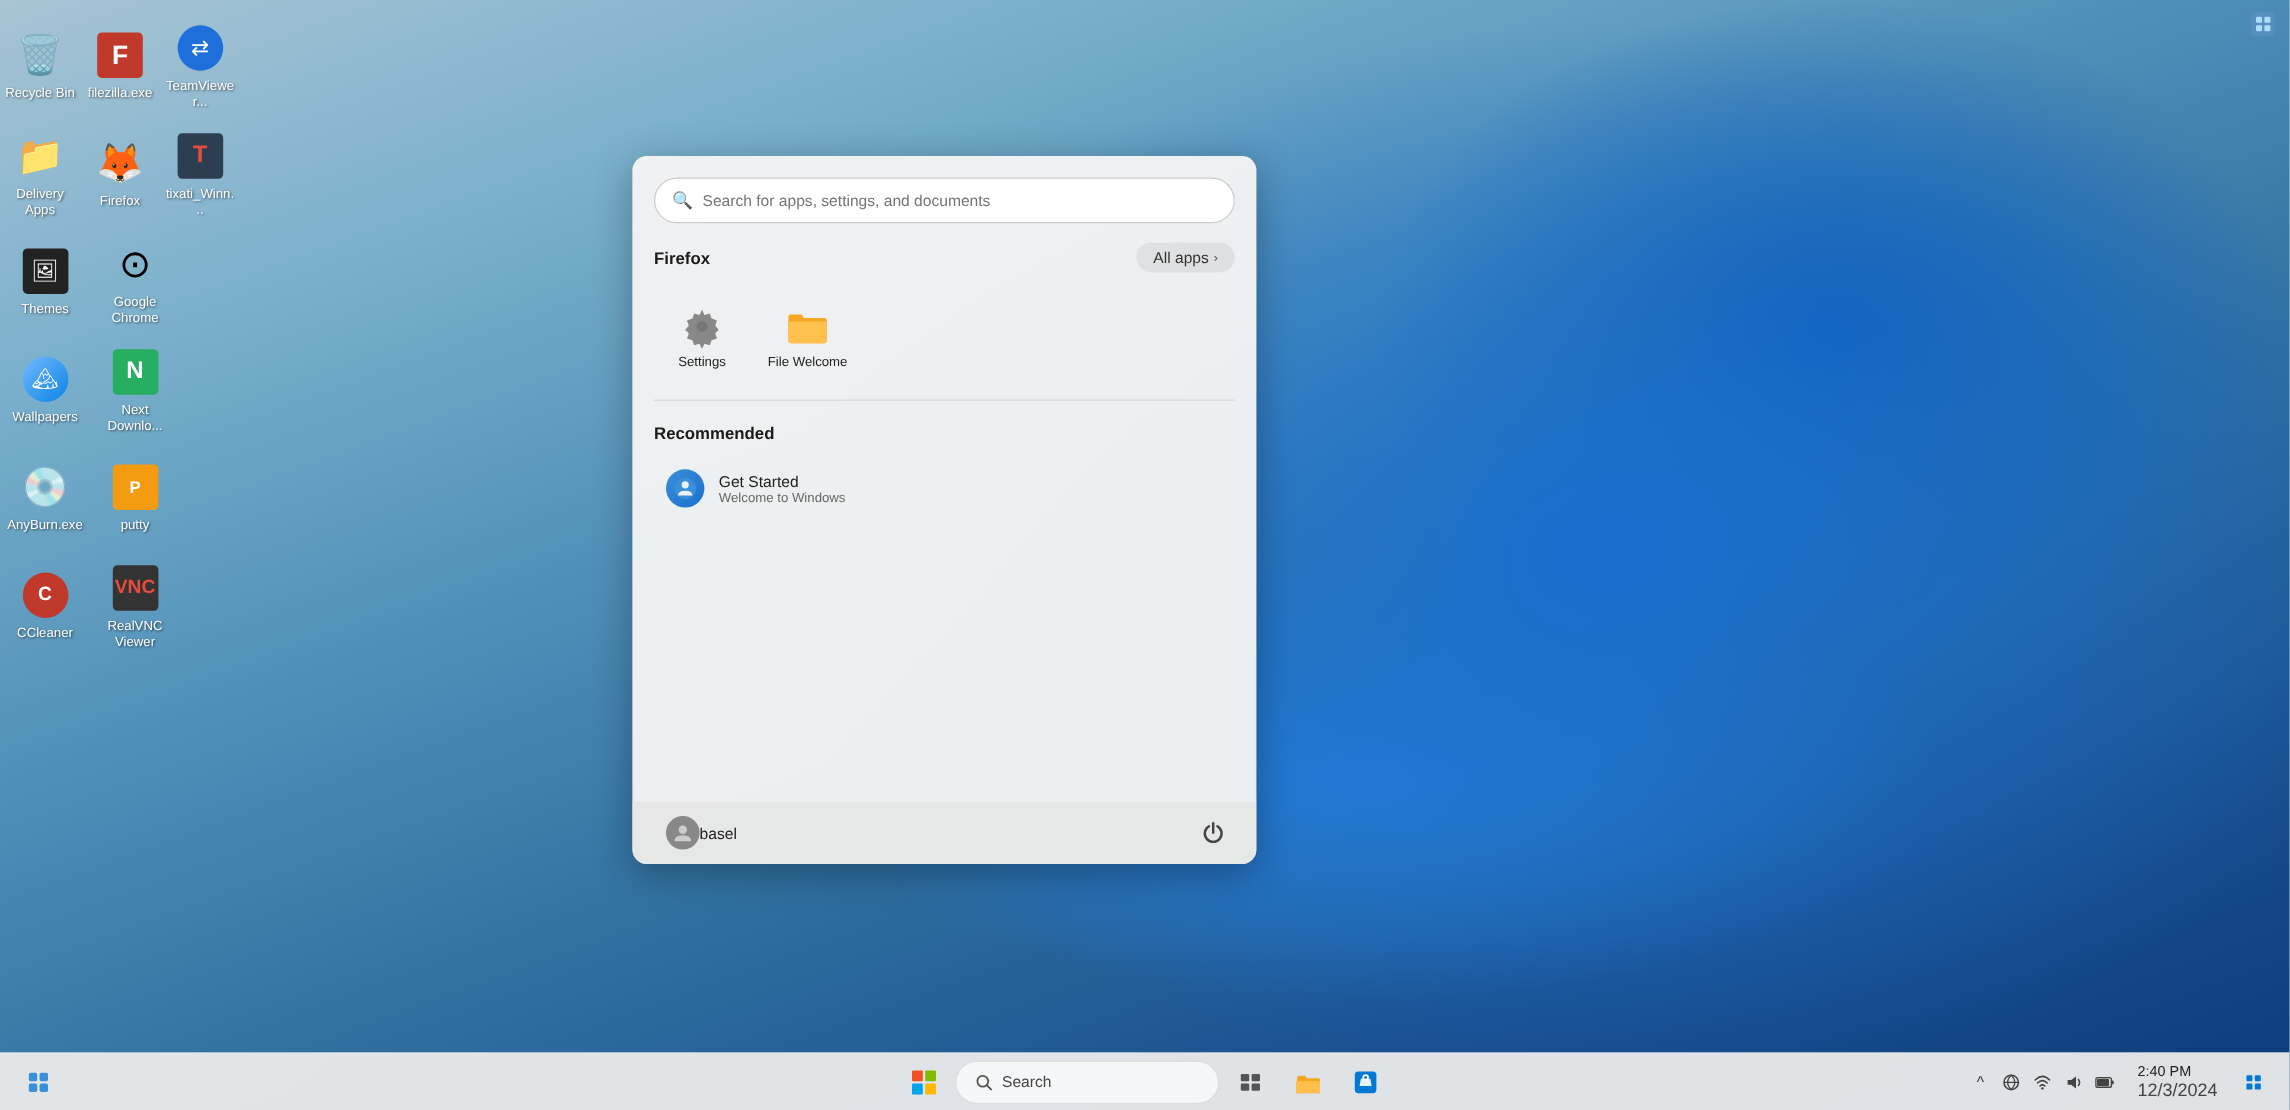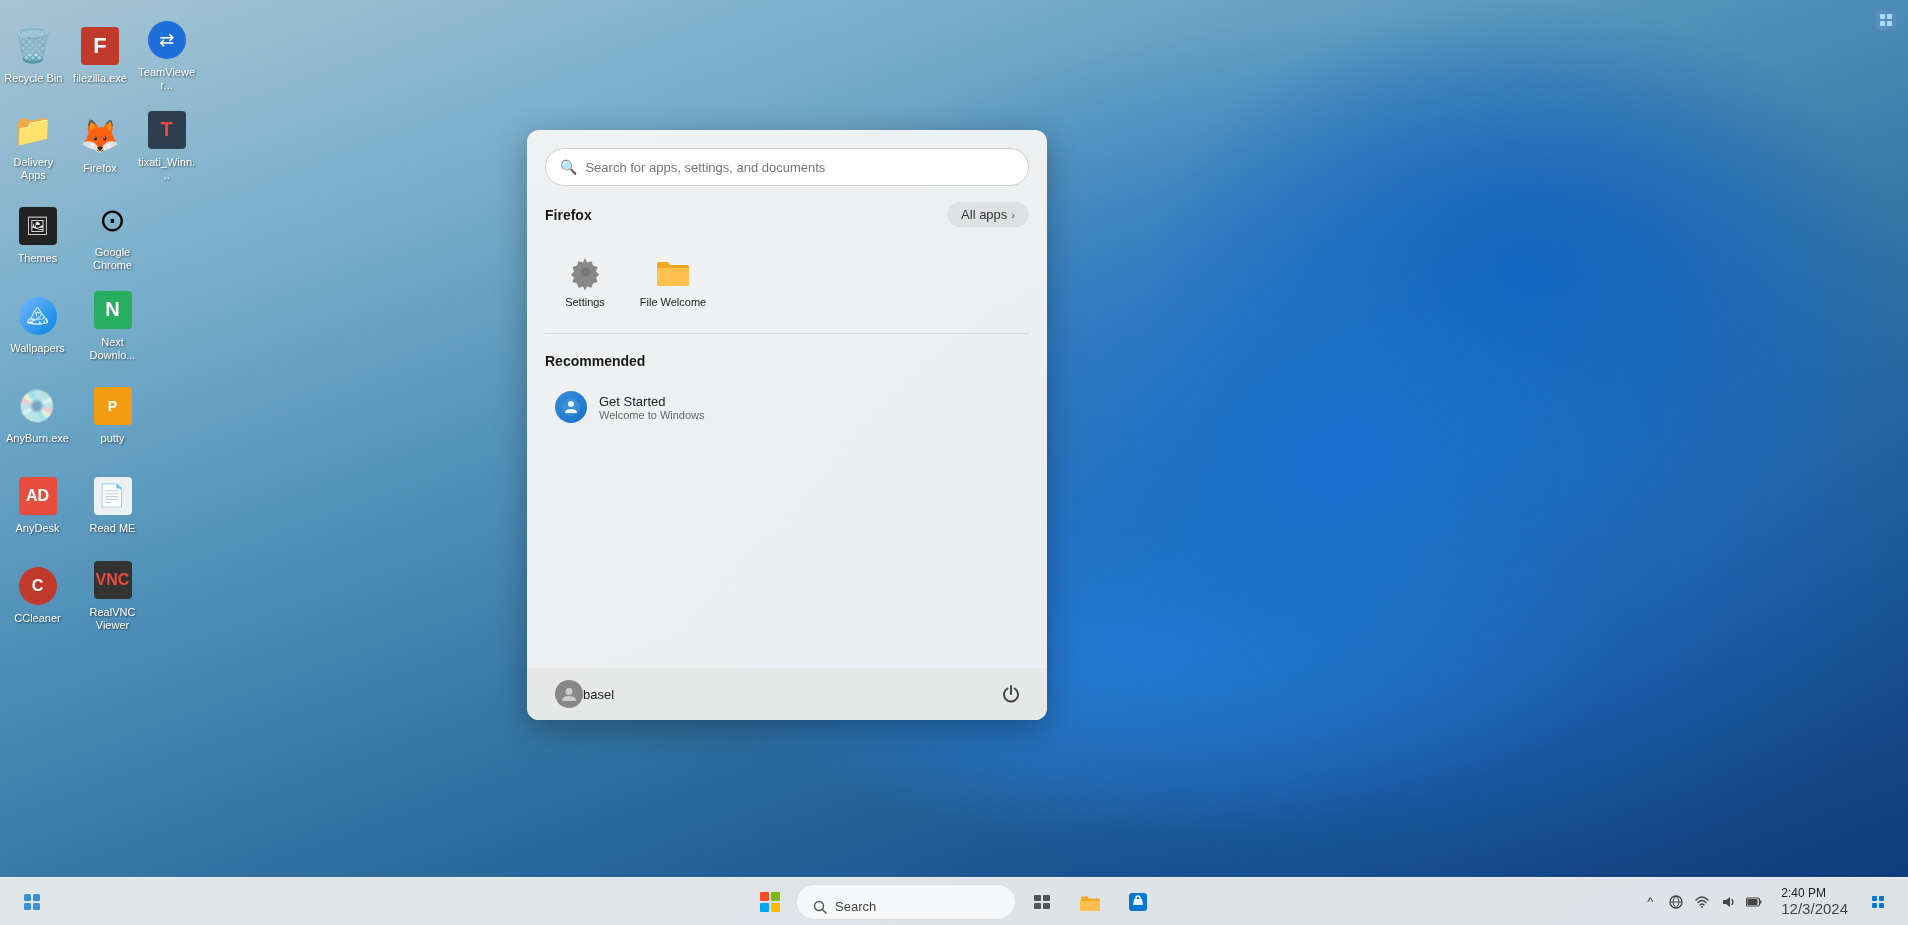--- a/index.html
+++ b/index.html
@@ -308,21 +308,21 @@
       display: flex;
       align-items: center;
       justify-content: center;
       border-radius: 8px;
       cursor: pointer;
       font-size: 20px;
     }
 
     .taskbar-search {
       display: flex;
-      align-items: flex-end;
+      align-items: center;
       gap: 8px;
       background: rgba(255,255,255,0.7);
       border: 1px solid #ddd;
       border-radius: 20px;
       padding: 5px 16px;
       min-width: 220px;
       cursor: pointer;
       height: 36px;
     }
 
@@ -619,34 +619,20 @@
       <div class="icon-label">AnyBurn.exe</div>
     </div>
     <div class="desktop-icon">
       <div class="icon-img">
         <div class="ic-putty-box">P</div>
       </div>
       <div class="icon-label">putty</div>
     </div>
   </div>
 
-  <div class="icon-row">
-    <div class="desktop-icon">
-      <div class="icon-img">
-        <div class="ic-anydesk-box">AD</div>
-      </div>
-      <div class="icon-label">AnyDesk</div>
-    </div>
-    <div class="desktop-icon">
-      <div class="icon-img">
-        <div class="ic-readme-box">📄</div>
-      </div>
-      <div class="icon-label">Read ME</div>
-    </div>
-  </div>
 
   <div class="icon-row">
     <div class="desktop-icon">
       <div class="icon-img">
         <div class="ic-ccleaner-box">C</div>
       </div>
       <div class="icon-label">CCleaner</div>
     </div>
     <div class="desktop-icon">
       <div class="icon-img">

